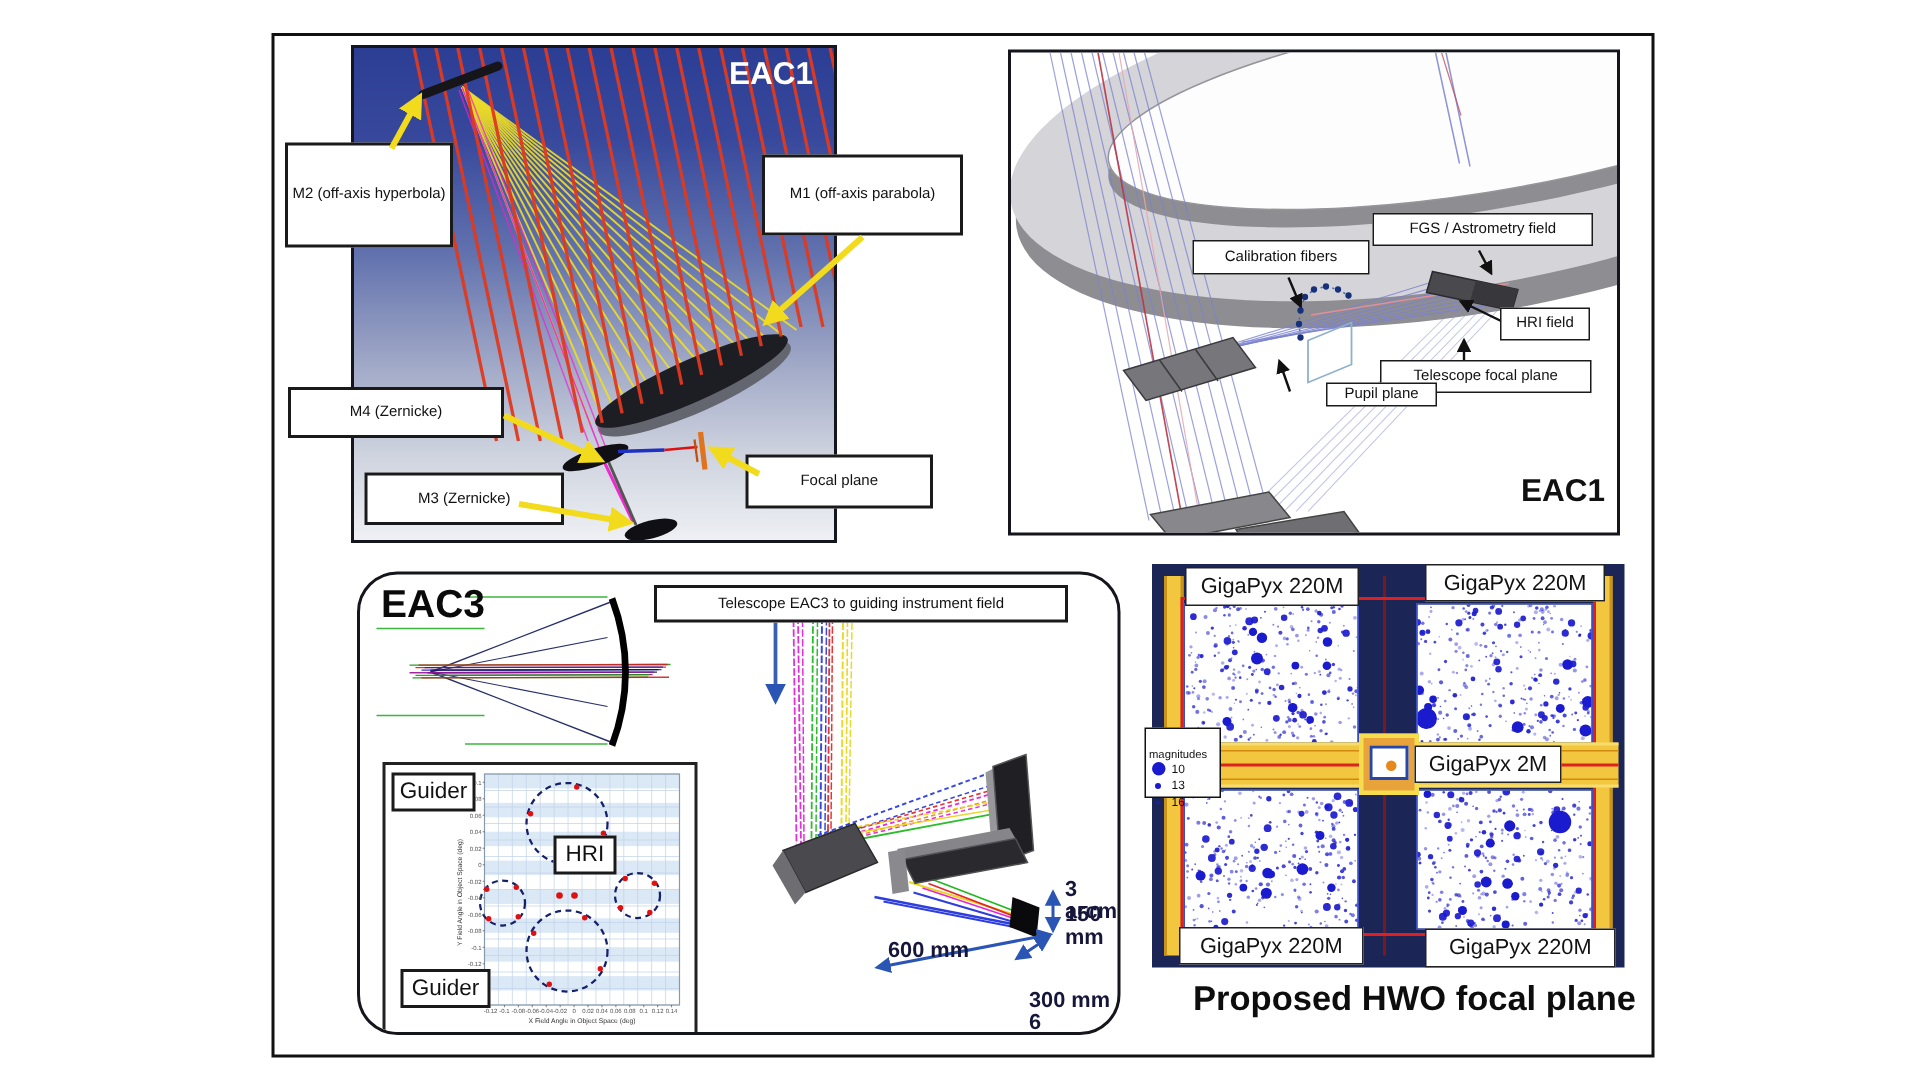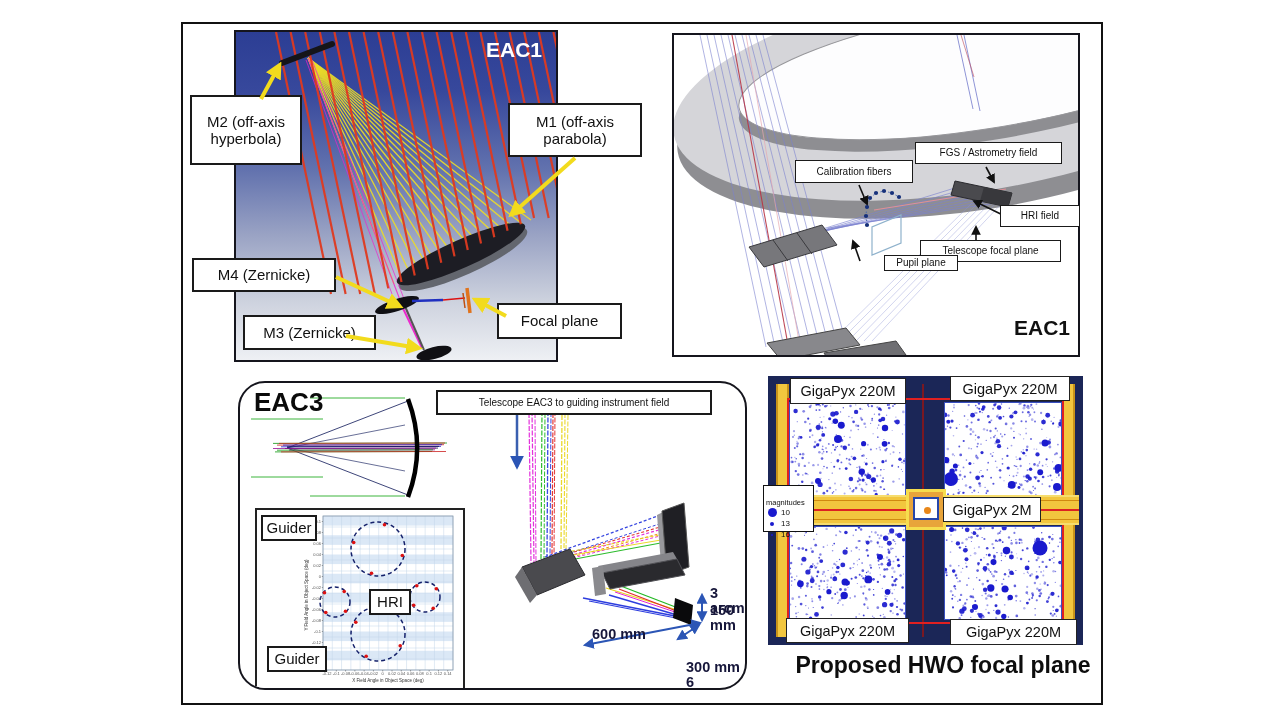--- a/index.html
+++ b/index.html
@@ -9,21 +9,21 @@
   #frame{left:181px;top:22px;width:922px;height:683px;border:2px solid #111;background:#fff;}
   .panel{position:absolute;box-sizing:border-box;border:2px solid #15151d;overflow:hidden;}
   #panelA{left:234px;top:30px;width:324px;height:332px;
     background:linear-gradient(180deg,#2c3e94 0%,#37489c 18%,#6272ae 42%,#9aa3c4 62%,#cdd2de 82%,#eef0f4 100%);}
   #panelB{left:672px;top:33px;width:408px;height:324px;background:#fff;}
   #panelC{left:238px;top:381px;width:509px;height:309px;background:#fff;border-radius:27px;}
   #panelD{left:768px;top:376px;width:315px;height:269px;background:#1b2657;border:none;}
   .lbl{position:absolute;background:#fff;border:2px solid #1a1a1a;color:#111;
        display:flex;align-items:center;justify-content:center;text-align:center;
        box-sizing:border-box;line-height:1.15;z-index:30;}
-  .f15{font-size:15px;} .f14{font-size:10px;border-width:1.5px;}
+  .f15{font-size:10px;} .f14{font-size:10px;border-width:1.5px;}
   .ptitle{position:absolute;font-weight:bold;color:#fff;font-size:21px;z-index:25;}
   .ptitleK{position:absolute;font-weight:bold;color:#111;font-size:21px;z-index:25;}
   .dimtxt{position:absolute;font-weight:bold;color:#16163a;font-size:14.5px;z-index:25;line-height:1.05;}
   .gpx{position:absolute;background:#fff;border:1.5px solid #222;color:#111;font-size:14.5px;
        display:flex;align-items:center;justify-content:center;z-index:40;box-sizing:border-box;}
   #caption{position:absolute;left:793px;top:652px;width:300px;text-align:center;
        font-size:23px;font-weight:600;color:#0d0d0d;z-index:40;}
   #legend{position:absolute;left:763px;top:485px;width:51px;height:47px;background:#fff;
        border:1.5px solid #111;z-index:45;box-sizing:border-box;padding:12px 2px;}
   #legend .t{font-size:7.5px;color:#111;}
@@ -187,21 +187,21 @@
       <line x1="302" y1="211" x2="302" y2="192" stroke="#111" stroke-width="1.6" marker-end="url(#ahk)"></line>
       <line x1="186" y1="226" x2="179" y2="206" stroke="#111" stroke-width="1.6" marker-end="url(#ahk)"></line>
     </svg>
   </div>
   <div class="lbl f14" style="left:795px;top:160px;width:118px;height:23px;justify-content:center;">
       <span>Calibration fibers</span>
     </div>
   <div class="lbl f14" style="left:915px;top:142px;width:147px;height:22px;">
       <span>FGS / Astrometry field</span>
     </div>
-  <div class="lbl f14" style="left:1000px;top:205px;width:80px;height:22px;">
+  <div class="lbl f14" style="left:1000px;top:205px;width:60px;height:22px;">
       <span>HRI field</span>
     </div>
   <div class="lbl f14" style="left:920px;top:240px;width:141px;height:22px;">
       <span>Telescope focal plane</span>
     </div>
   <div class="lbl f14" style="left:884px;top:255px;width:74px;height:16px;">
       <span>Pupil plane</span>
     </div>
   <div class="ptitleK" style="left:1014px;top:316px;">EAC1</div>
 
@@ -361,21 +361,21 @@
             <line x1="137.432" y1="160" x2="137.432" y2="161.5" stroke="#555" stroke-width="0.5"></line>
             <text x="146.718" y="165" font-size="4" fill="#555" text-anchor="middle">0.14</text>
             <line x1="146.718" y1="160" x2="146.718" y2="161.5" stroke="#555" stroke-width="0.5"></line>
           </g>
         <text x="87" y="172" font-size="4.5" fill="#333" text-anchor="middle">X Field Angle in Object Space (deg)</text>
         <text x="7" y="85" font-size="4.5" fill="#333" text-anchor="middle" transform="rotate(-90 7 85)">Y Field Angle in Object Space (deg)</text>
       </svg>
       <div class="lbl" style="left:4px;top:5px;width:56px;height:26px;font-size:15px;border-width:2.5px;">
           <span>Guider</span>
         </div>
-      <div class="lbl" style="left:112px;top:47px;width:42px;height:26px;font-size:15px;border-width:2.5px;margin-top:32px;">
+      <div class="lbl" style="left:112px;top:47px;width:42px;height:26px;font-size:15px;border-width:2.5px;">
           <span>HRI</span>
         </div>
       <div class="lbl" style="left:10px;top:136px;width:60px;height:26px;font-size:15px;border-width:2.5px;">
           <span>Guider</span>
         </div>
     </div>
 
     <svg id="svgC3" class="abs" style="left:225px;top:14px;" width="282" height="292" viewBox="0 0 282 292">
       <defs>
         <marker id="ahb" viewBox="0 0 10 10" refX="8" refY="5" markerWidth="5.5" markerHeight="5.5" orient="auto-start-reverse">

